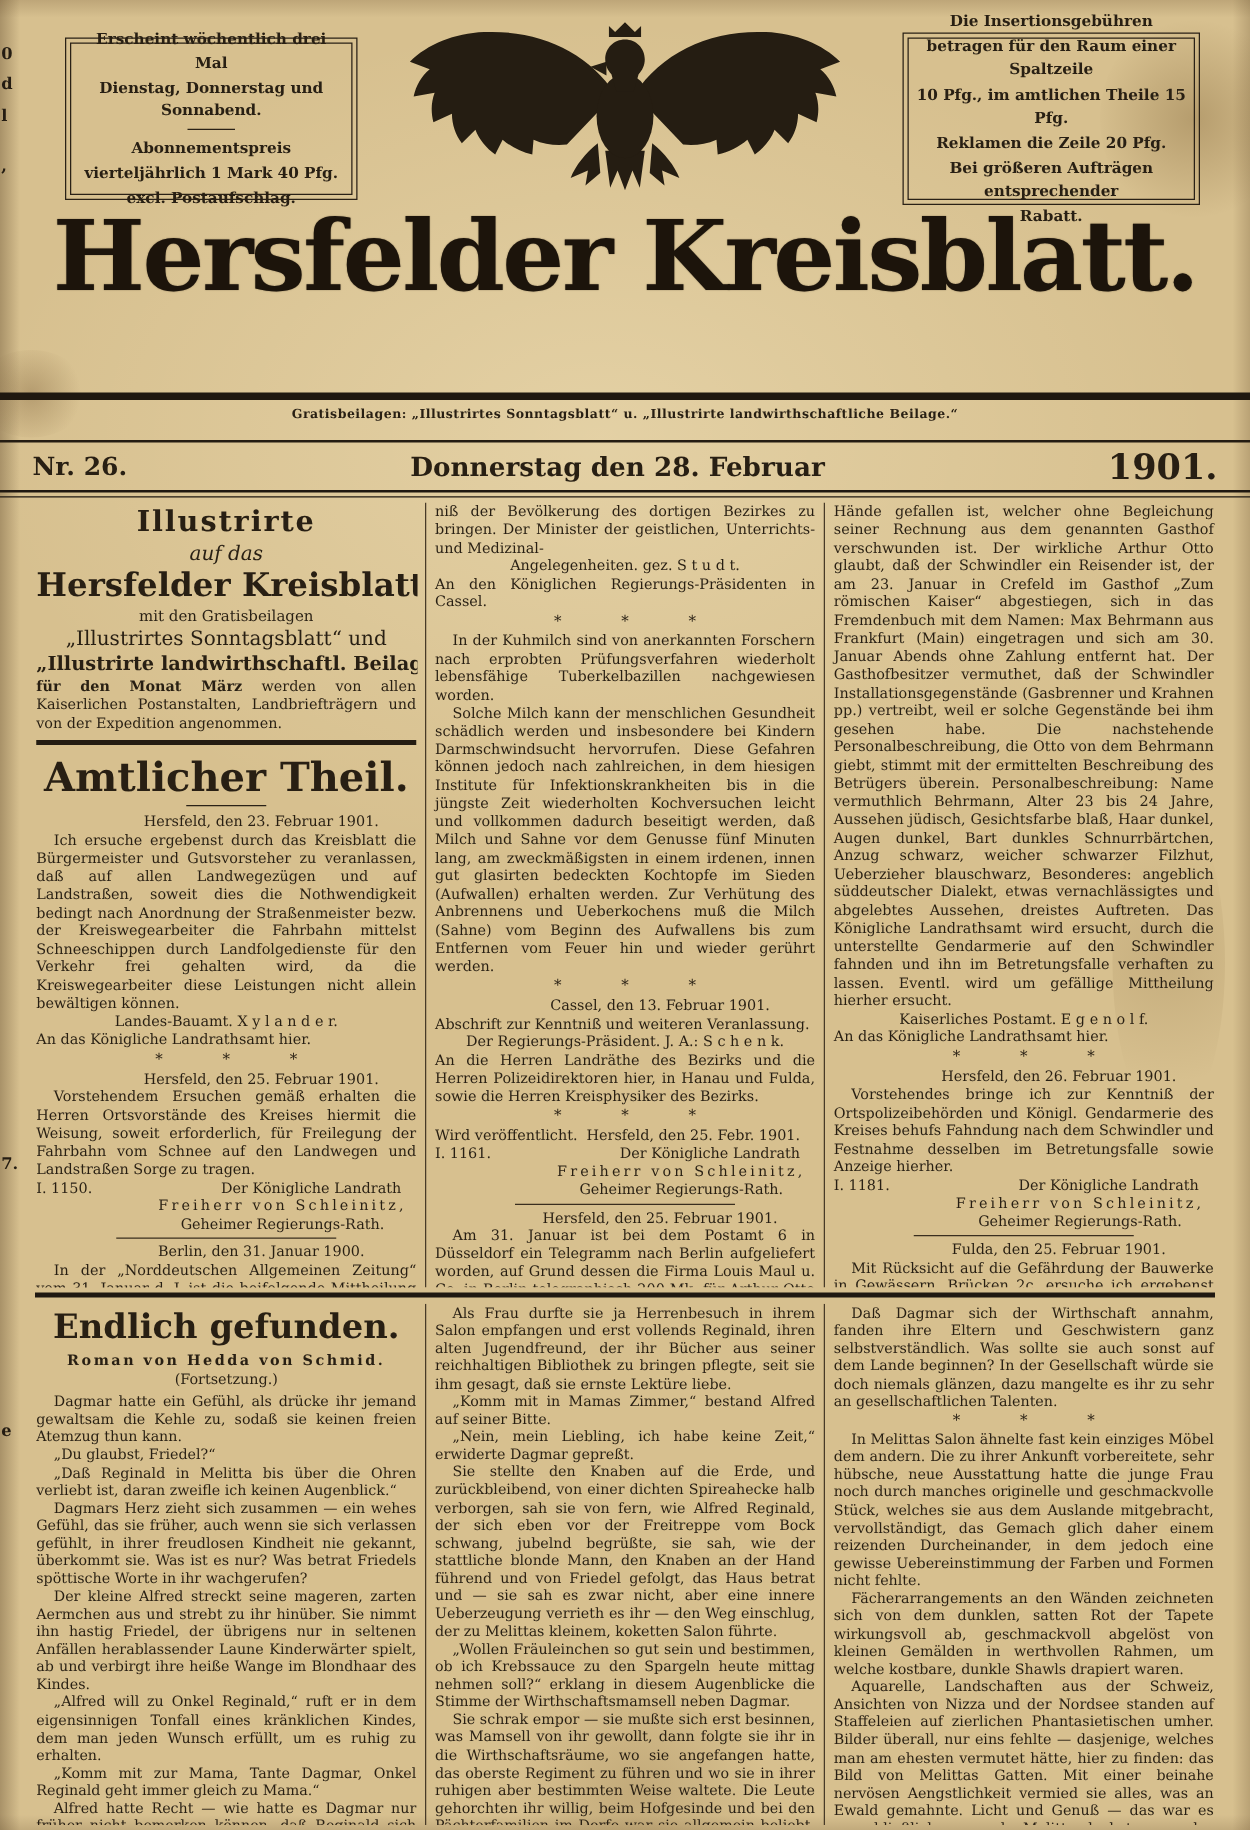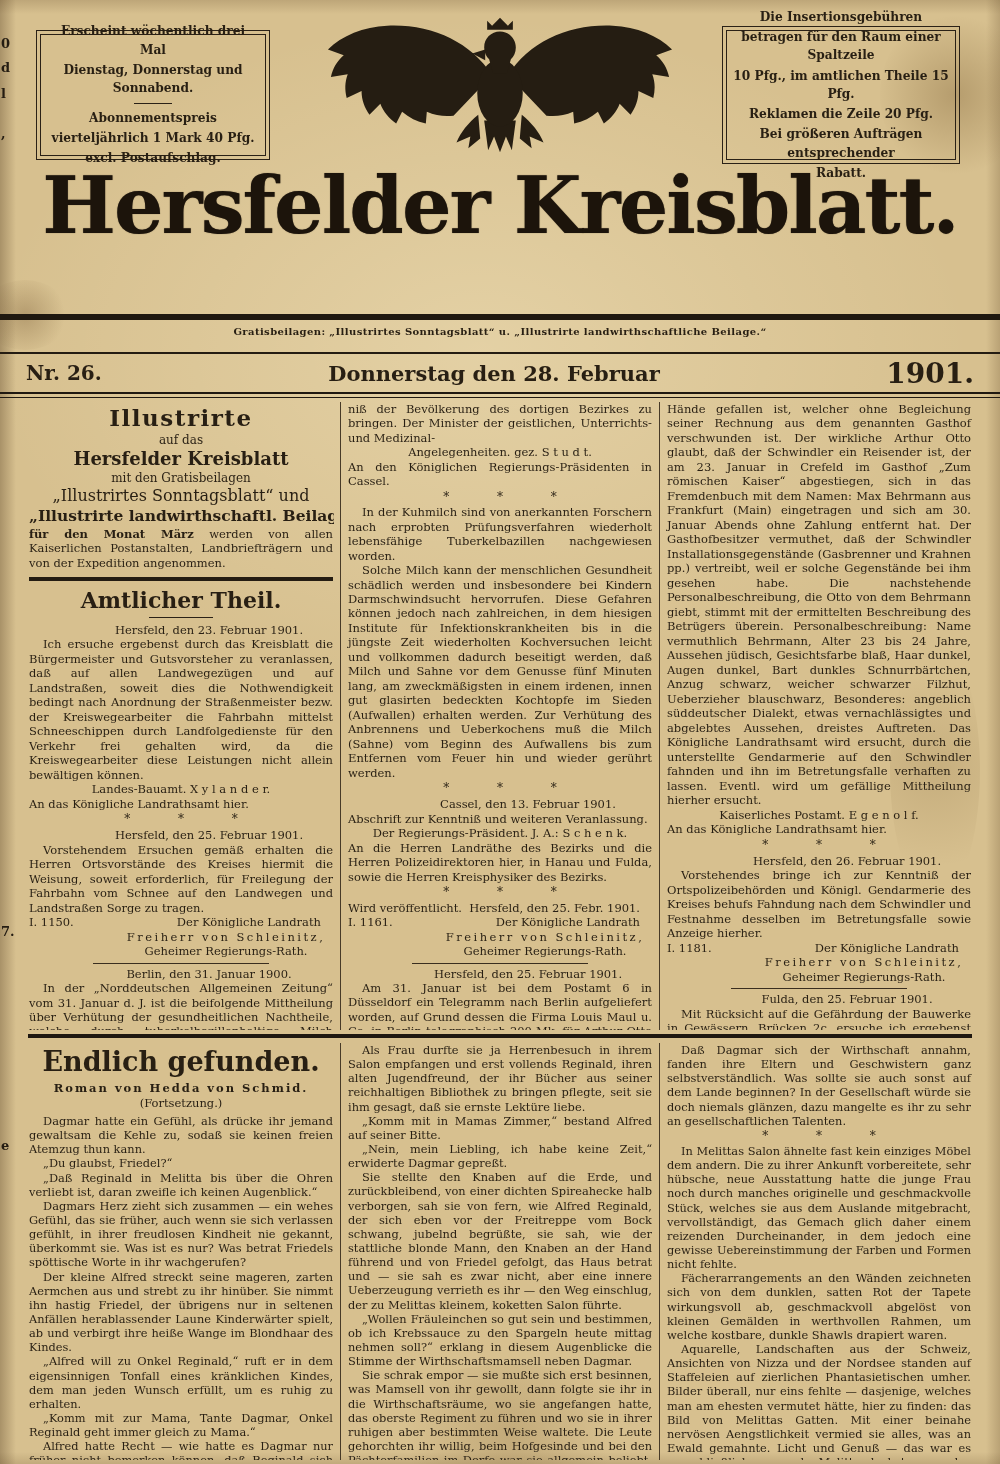--- a/index.html
+++ b/index.html
@@ -29,21 +29,21 @@
   .efrag:nth-child(3) { top: 86px; }
   .efrag:nth-child(4) { top: 126px; }
   .efrag:nth-child(5) { top: 924px; }
   .efrag:nth-child(6) { top: 1138px; }
 
   
   .masthead { position: absolute; top: 0; left: 0; right: 0; height: 400px; }
   .infobox { position: absolute; border: 1.5px solid #2a2116; padding: 3px; }
   .infobox .inner { border: 1px solid #2a2116; height: 100%; display: flex; flex-direction: column; justify-content: center; padding: 4px 6px; }
   .infobox p { margin: 1px 0; text-align: center; font-weight: bold; font-size: 12.2px; line-height: 1.5; }
-  .box-left { left: 36px; top: 30px; width: 234px; height: 130px; }
+  .box-left { left: 52px; top: 30px; width: 234px; height: 130px; }
   .box-right { left: 722px; top: 26px; width: 238px; height: 138px; }
   .mini-rule { width: 38px; border-top: 1.5px solid #2a2116; margin: 4px auto; }
 
   .eagle { position: absolute; left: 322px; top: 16px; width: 356px; height: 148px; }
 
   .title {
     position: absolute; top: 160px; left: 0; right: 0; margin: 0;
     text-align: center; font-size: 78px; font-weight: bold; letter-spacing: -2px;
     white-space: nowrap; color: #1c140b; text-shadow: 0 0 1px rgba(30,20,10,0.6);
   }
@@ -72,28 +72,28 @@
   .dateline { text-align: center; padding-left: 56px; margin-top: 2px !important; }
   .split { display: flex; justify-content: space-between; padding-right: 12px; }
   .signame { text-align: center; padding-left: 90px; letter-spacing: 2.5px; }
   .sig2 { text-align: center; padding-left: 90px; }
   .stars { text-align: center; letter-spacing: 22px; padding-left: 22px; font-size: 12px; line-height: 1.1; margin: 2px 0 1px !important; }
   .art-rule { width: 58%; margin: 4px auto 3px; border-top: 1.2px solid #3a2e1f; }
 
   
   .ad { text-align: center; border-bottom: 4px solid #241c12; padding: 2px 0 7px; margin-bottom: 3px; }
   .ad-l1 { font-size: 23px; font-weight: bold; letter-spacing: 1.5px; }
-  .ad-l2 { font-size: 12px; }
-  .ad-l3 { font-size: 18px; font-weight: bold; white-space: nowrap; }
+  .ad-l2 { font-size: 16px; font-style: italic; }
+  .ad-l3 { font-size: 26px; font-weight: bold; white-space: nowrap; }
   .ad-l4 { font-size: 12px; }
   .ad-l5 { font-size: 16px; font-weight: normal; white-space: nowrap; }
   .ad-l6 { font-size: 15.5px; font-weight: bold; white-space: nowrap; }
   .ad-l7 { font-size: 11.5px; text-align: justify; margin-top: 1px !important; }
 
-  .official-head { margin: 6px 0 2px; text-align: center; font-size: 22px; font-weight: bold; }
+  .official-head { margin: 6px 0 2px; text-align: center; font-size: 32px; font-weight: bold; }
   .head-rule { width: 64px; border-top: 1.5px solid #2a2116; margin: 0 auto 5px; }
 
   .feuill-rule { height: 4px; background: #1f1810; margin: 4px 0 5px; }
   .f-title { margin: 2px 0 3px; text-align: center; font-size: 27px; font-weight: bold; }
   .f-byline { text-align: center; letter-spacing: 2px; font-size: 11.5px; font-weight: bold; }
   .f-note { text-align: center; font-size: 11.5px; margin-bottom: 4px; }
 </style>
 </head>
 <body>
 

